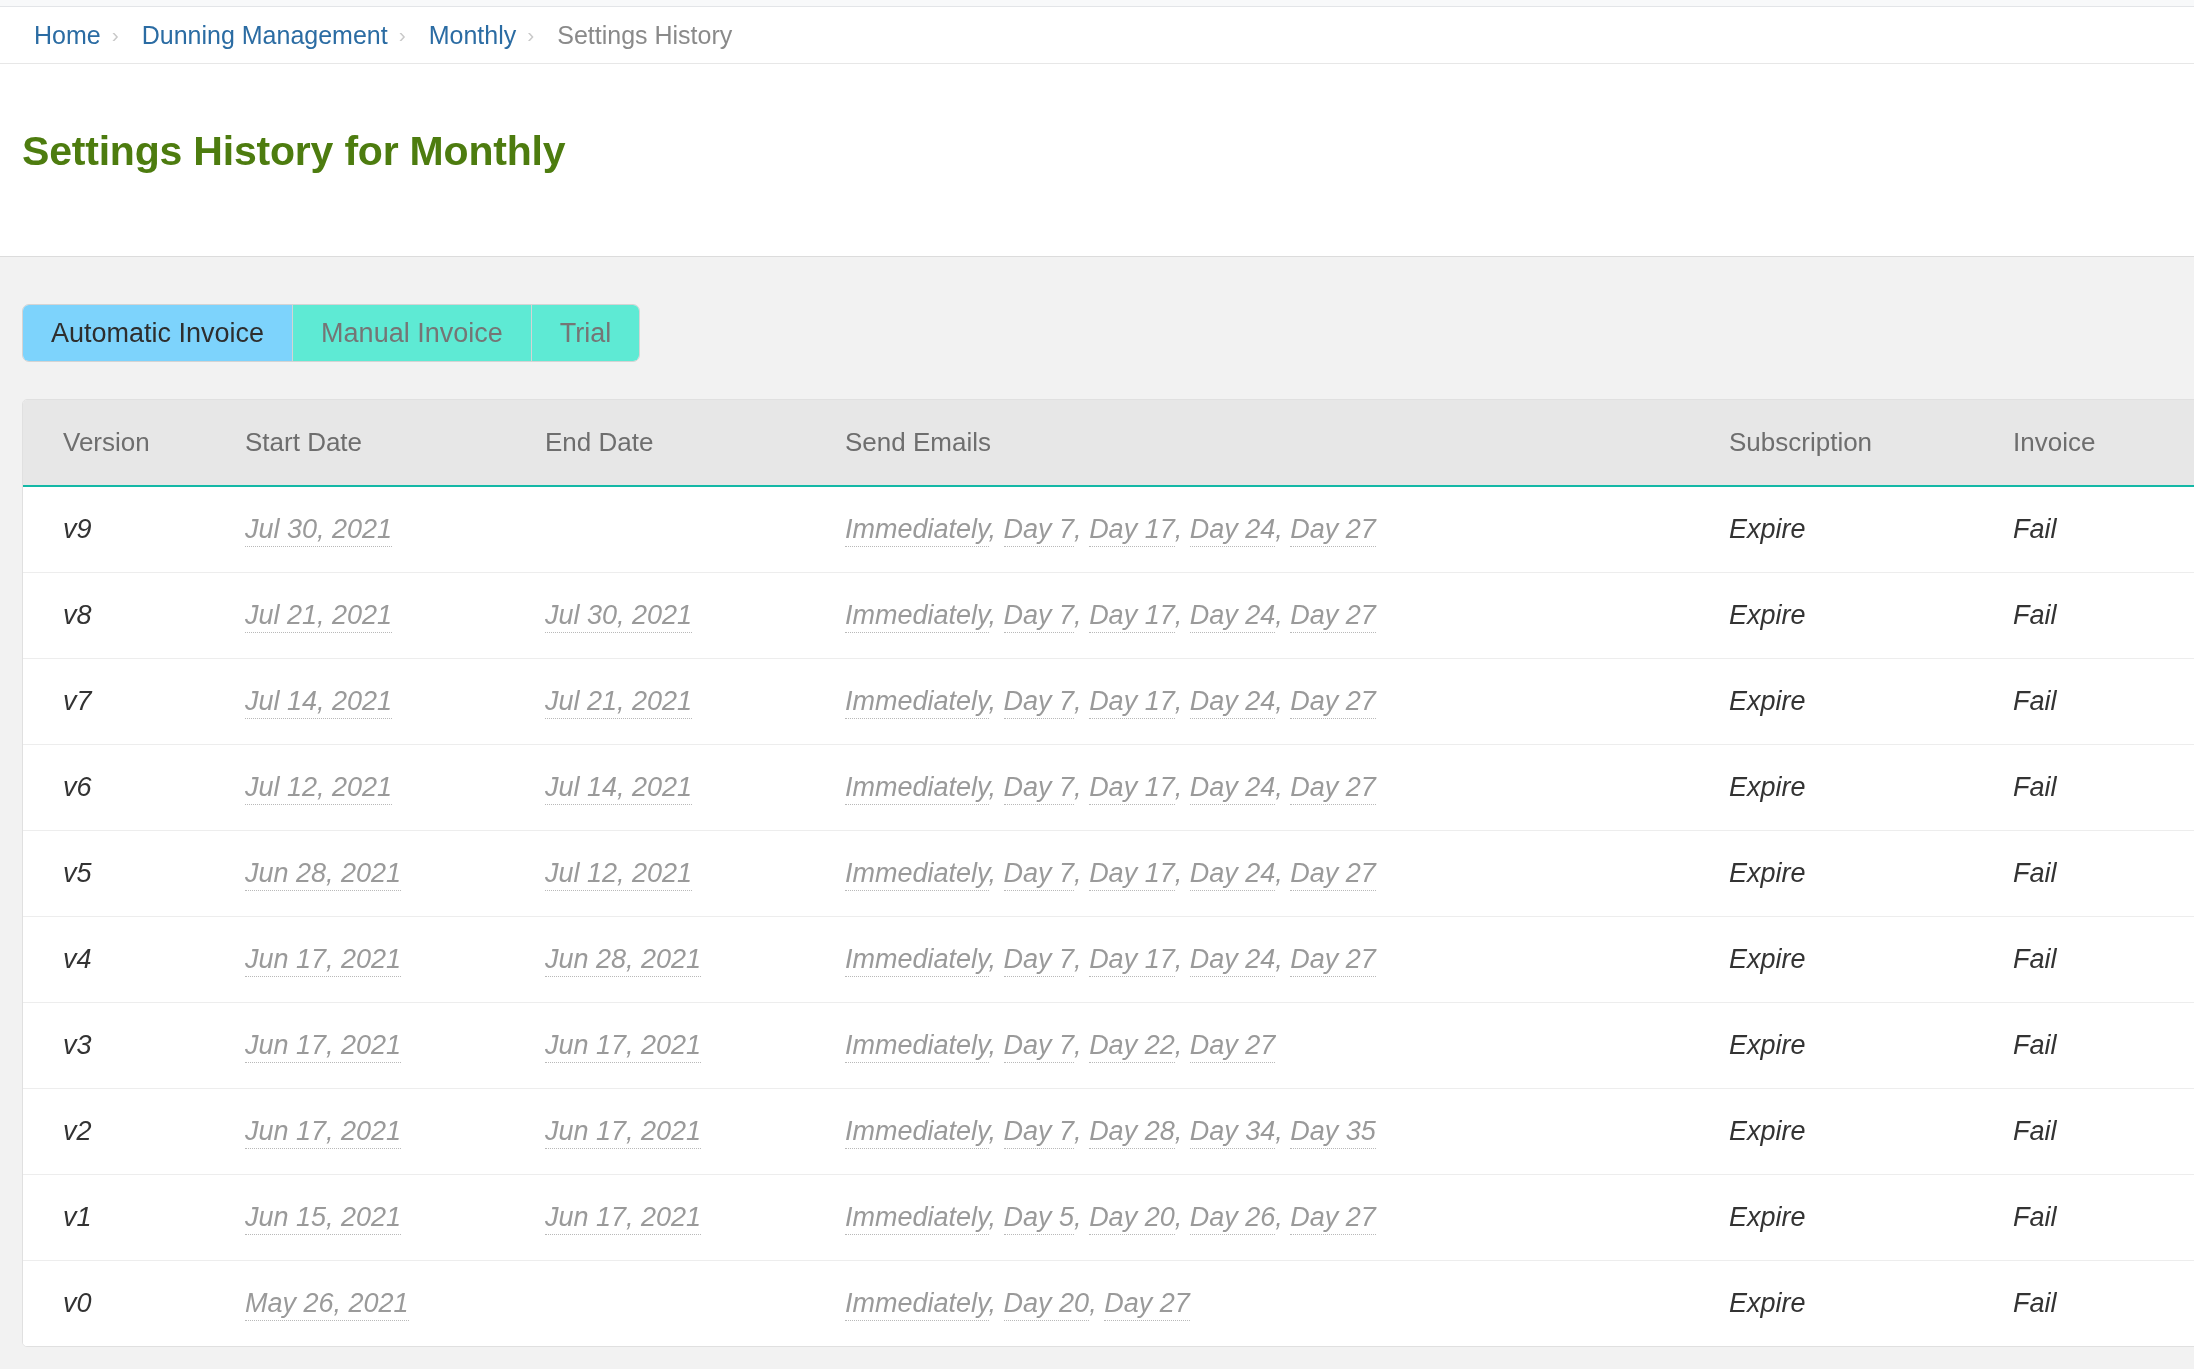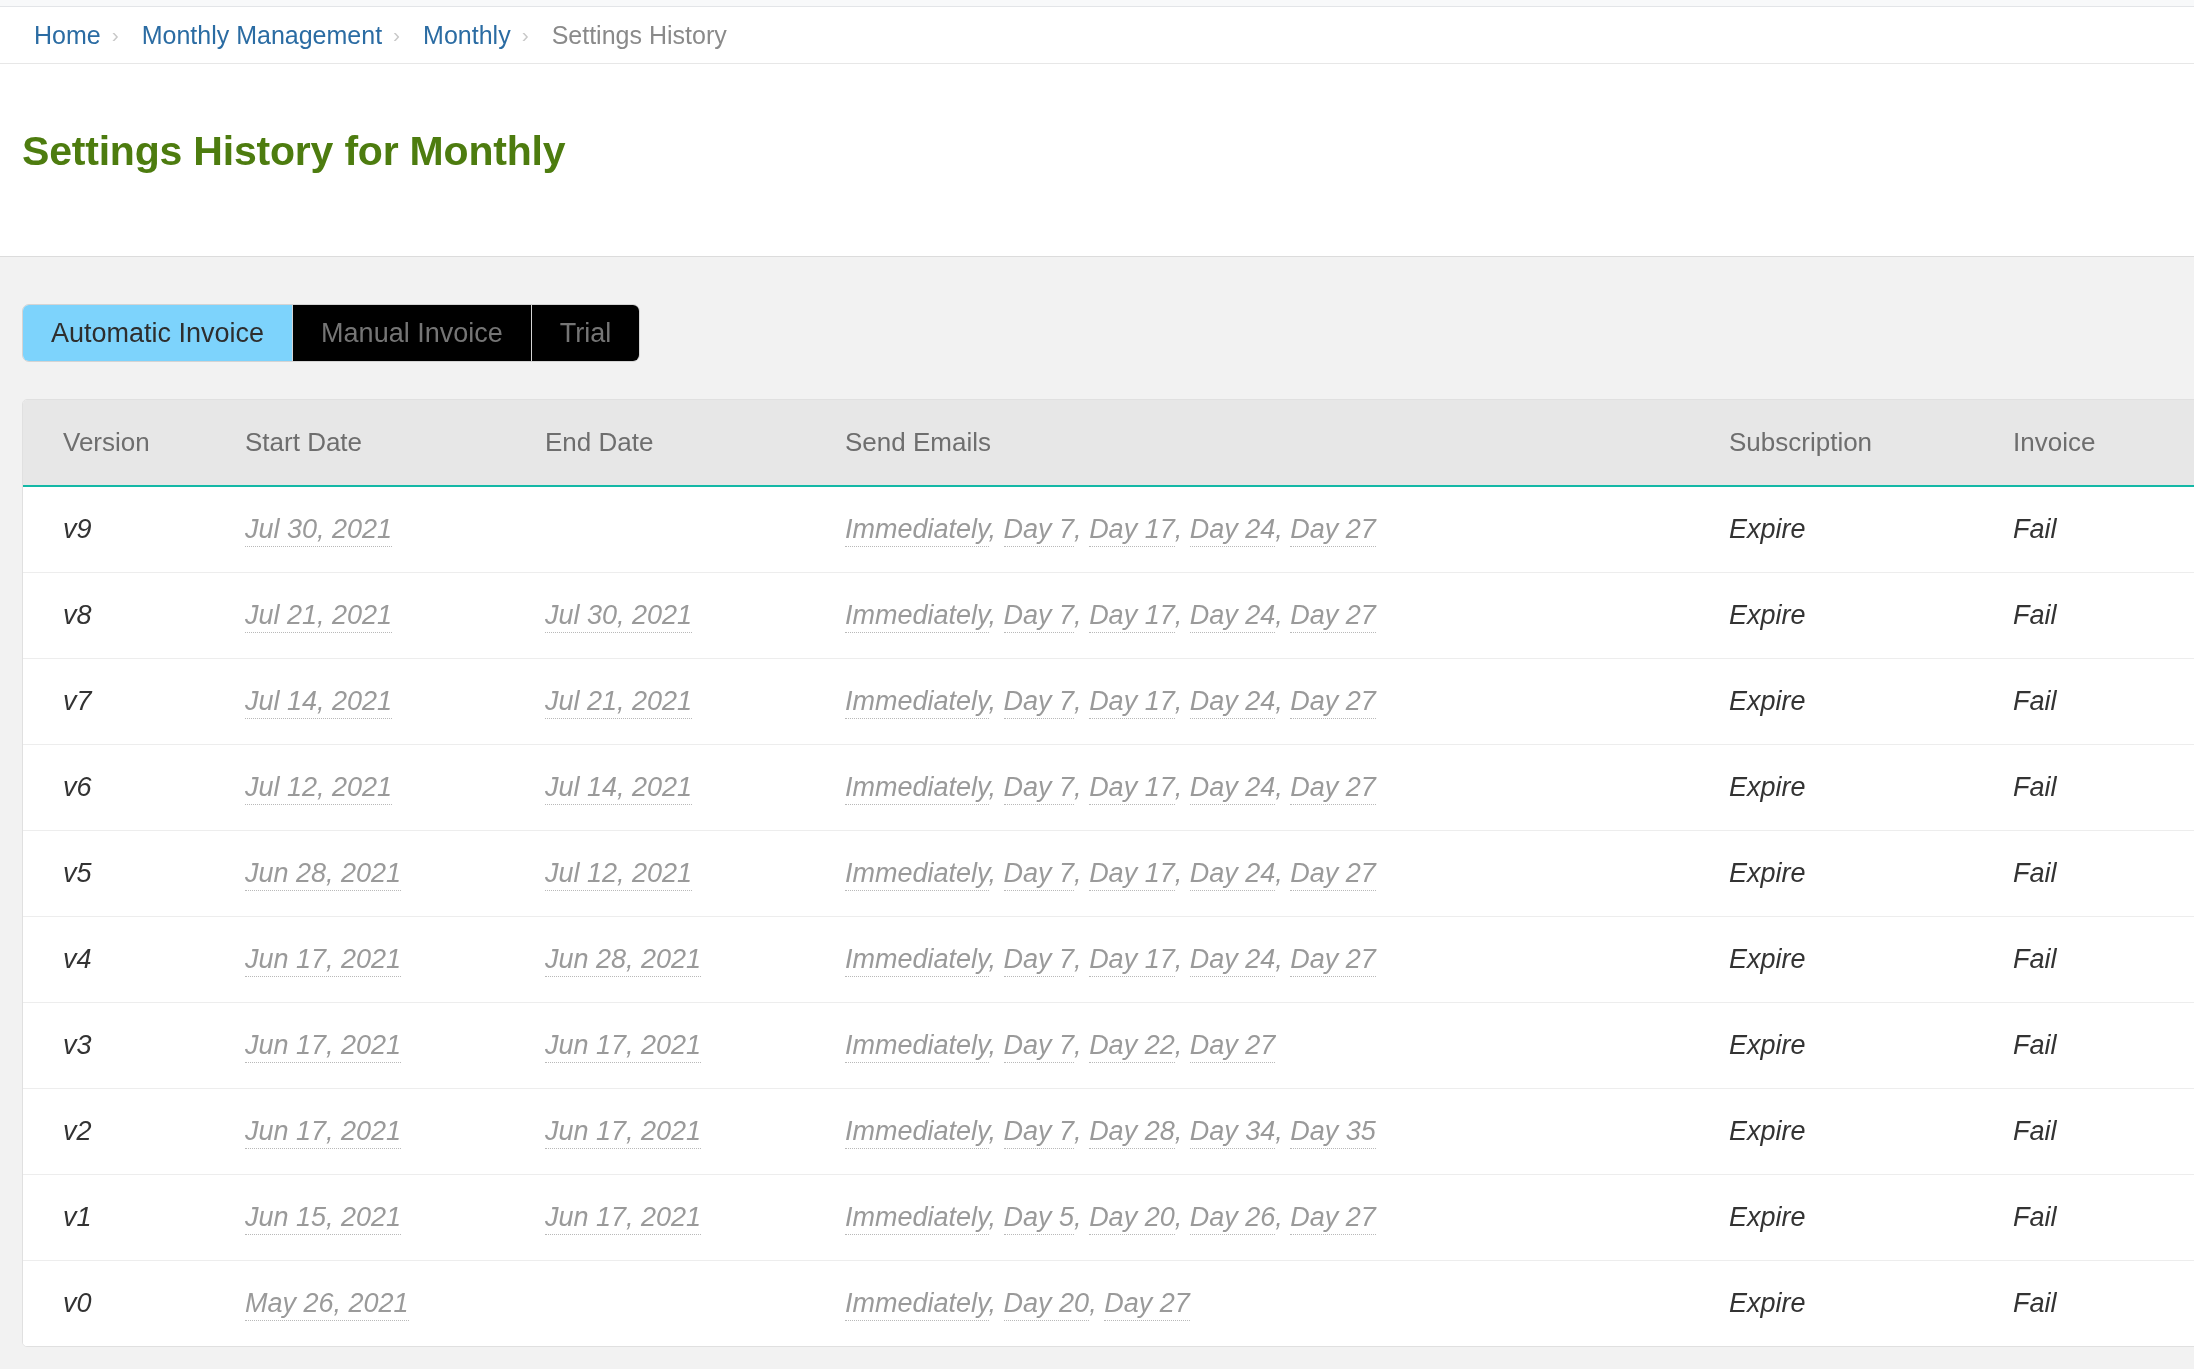--- a/index.html
+++ b/index.html
@@ -85,21 +85,21 @@
     background: #f0f0f0;
   }
   .tab {
     font-size: 27px;
     padding: 0 28px;
     height: 56px;
     display: flex;
     align-items: center;
     justify-content: center;
     color: #757575;
-    background: #000000;
+    background: #5eead4;
     border-right: 1px solid #d4d4d4;
     cursor: pointer;
     white-space: nowrap;
   }
   .tab:last-child { border-right: none; }
   .tab.is-active {
     background: #7dd3fc;
     color: #2e2e2e;
   }
 
@@ -177,21 +177,21 @@
 </style>
 </head>
 <body>
 
 <div class="top-sliver"></div>
 
 <nav class="breadcrumb-bar">
   <div id="breadcrumb-items" style="display:flex;align-items:center;">
       <a class="crumb" href="#">Home</a>
       <span class="crumb-sep">›</span>
-      <a class="crumb" href="#">Monthly Management</a>
+      <a class="crumb" href="#">Dunning Management</a>
       <span class="crumb-sep">›</span>
       <a class="crumb" href="#">Monthly</a>
       <span class="crumb-sep">›</span>
       <span class="crumb is-current">Settings History</span>
     </div>
 </nav>
 
 <header class="title-bar">
   <h1 class="page-title">Settings History for Monthly</h1>
 </header>

